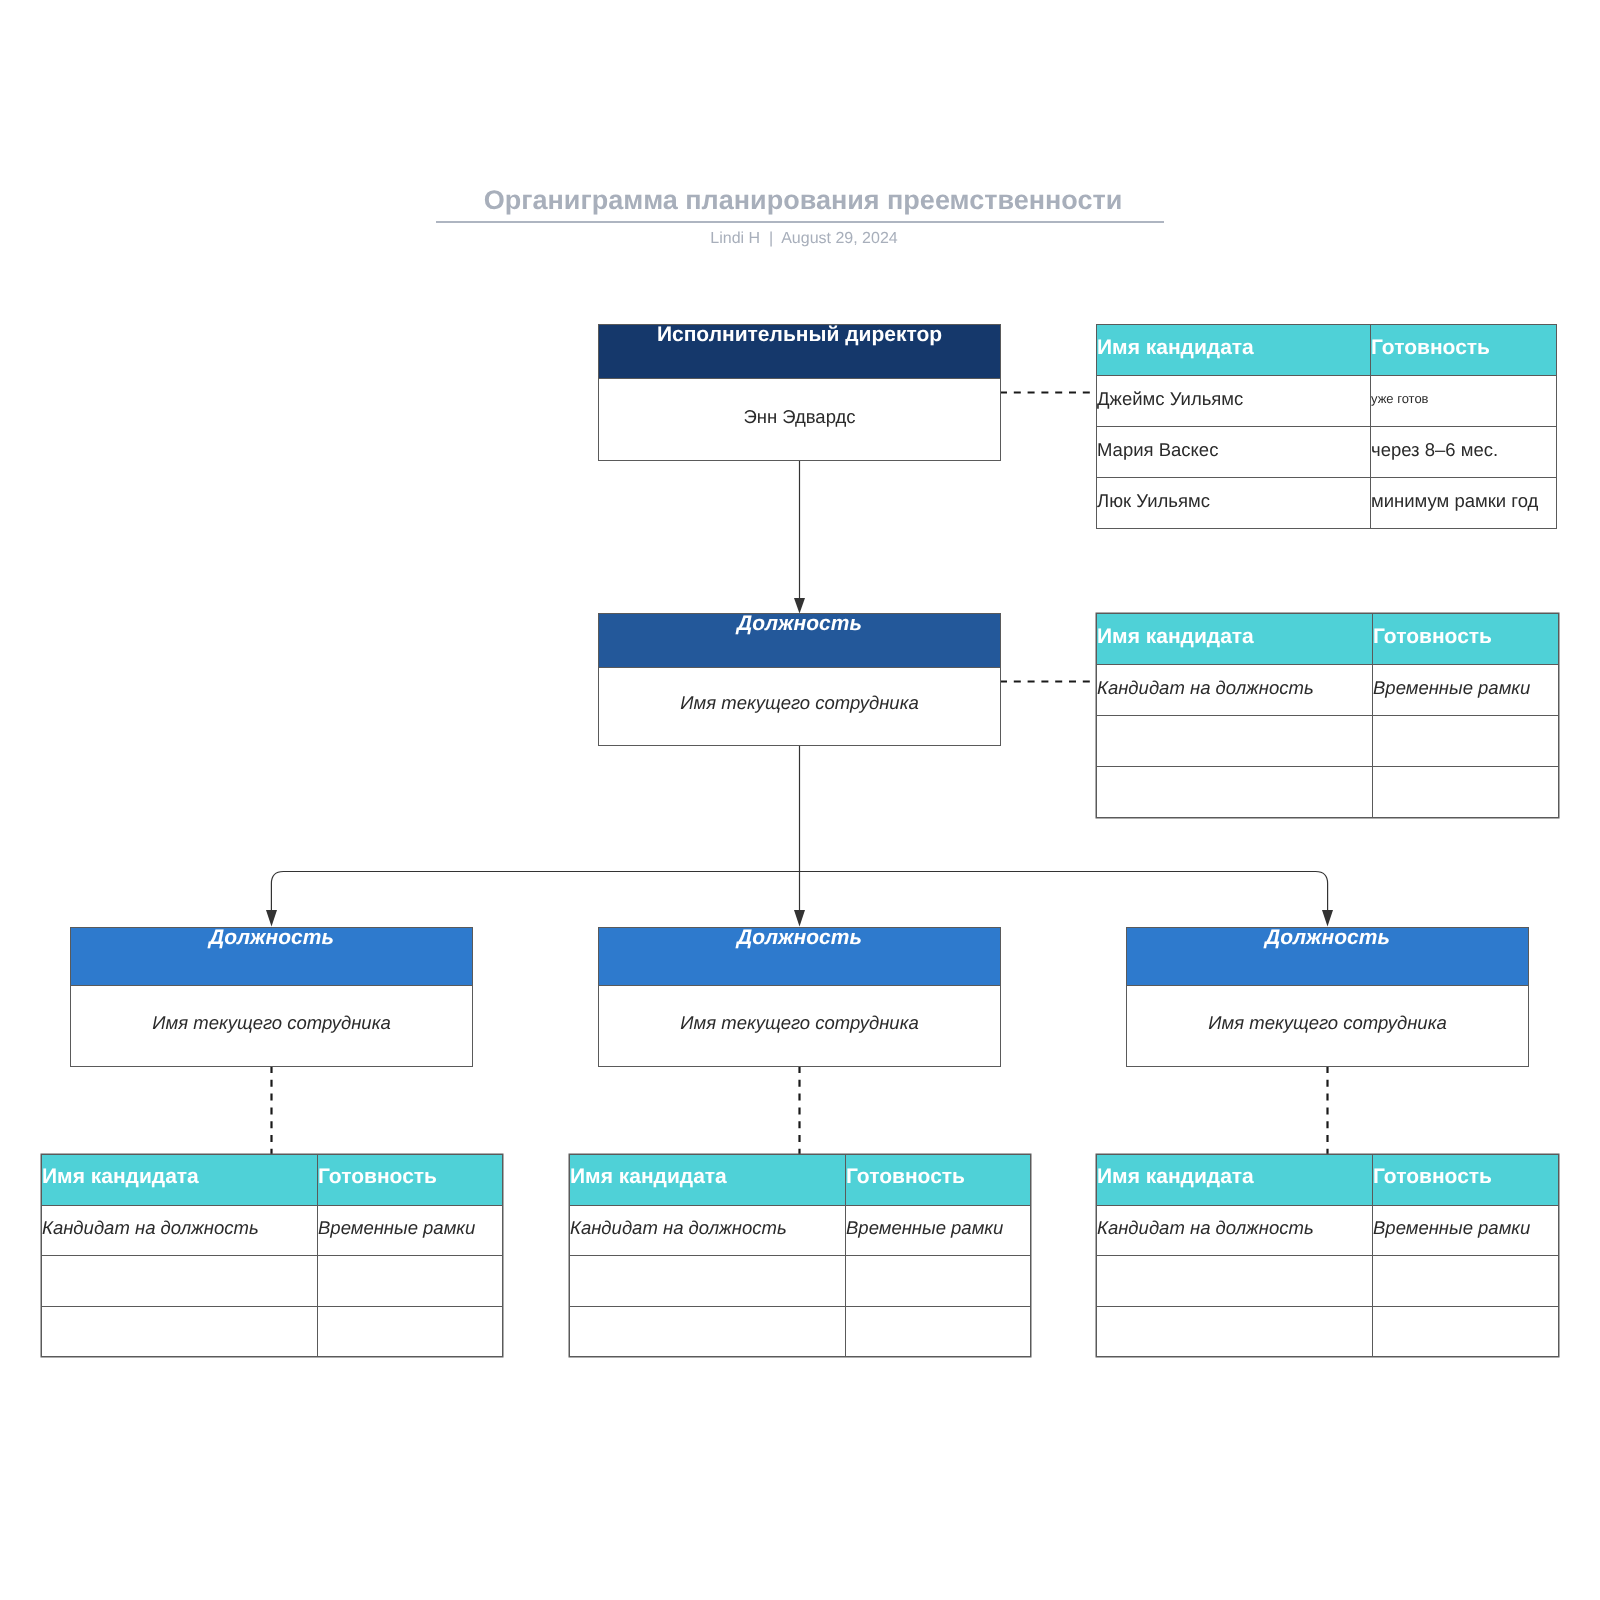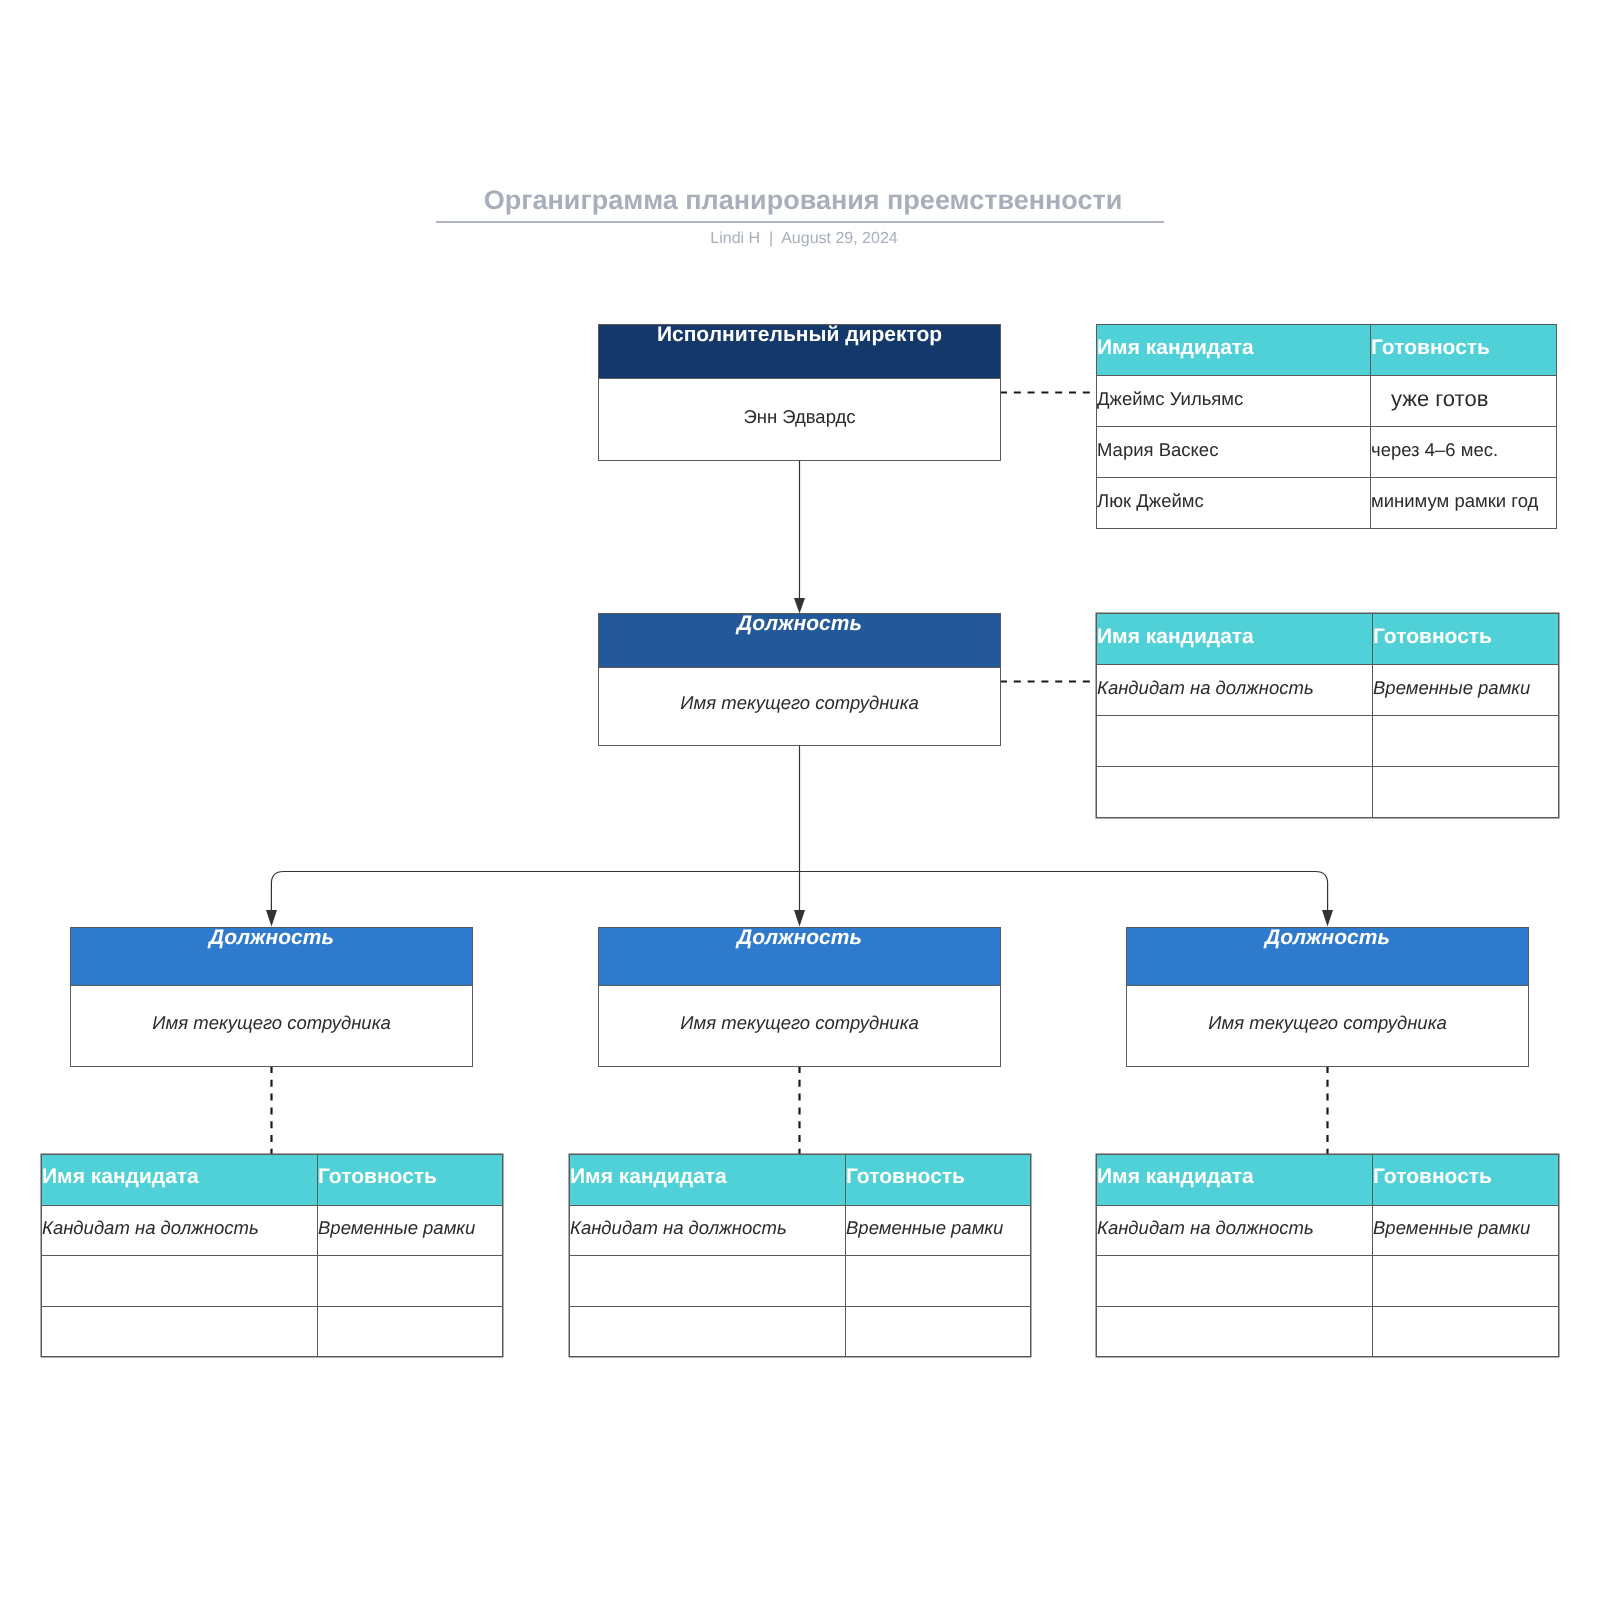--- a/index.html
+++ b/index.html
@@ -89,28 +89,28 @@
   </div>
 
   <table class="abs tbl" style="left:1096px; top:324px; width:460px; height:203px;">
     <tbody>
         <tr>
       <th style="background:#4fd1d7; width:274px; height:51px; font-size:21px;">Имя кандидата</th>
       <th style="background:#4fd1d7; width:186px; font-size:21px;">Готовность</th>
     </tr>
     <tr>
       <td style="height:51px; font-size:18.5px;">Джеймс Уильямс</td>
-      <td style="font-size:22px;padding-left:20px;">уже готов</td>
+      <td style="font-size:13px;">уже готов</td>
     </tr>
     <tr>
       <td style="height:51px; font-size:18.5px;">Мария Васкес</td>
-      <td style="font-size:18.5px;">через 4–6 мес.</td>
-    </tr>
-    <tr>
-      <td style="height:51px; font-size:18.5px;">Люк Джеймс</td>
+      <td style="font-size:18.5px;">через 8–6 мес.</td>
+    </tr>
+    <tr>
+      <td style="height:51px; font-size:18.5px;">Люк Уильямс</td>
       <td style="font-size:18.5px;">минимум рамки год</td>
     </tr>
   </tbody>
     </table>
 
   <div class="abs node" style="left:598px; top:613px; width:403px; height:133px;">
     <div class="node-head" style="height:54px; background:#23589a; font-size:21px; font-style:italic;">
       <span>Должность</span>
     </div>
     <div class="node-body" style="height:75px; font-size:18.5px; font-style:italic;">Имя текущего сотрудника</div>

